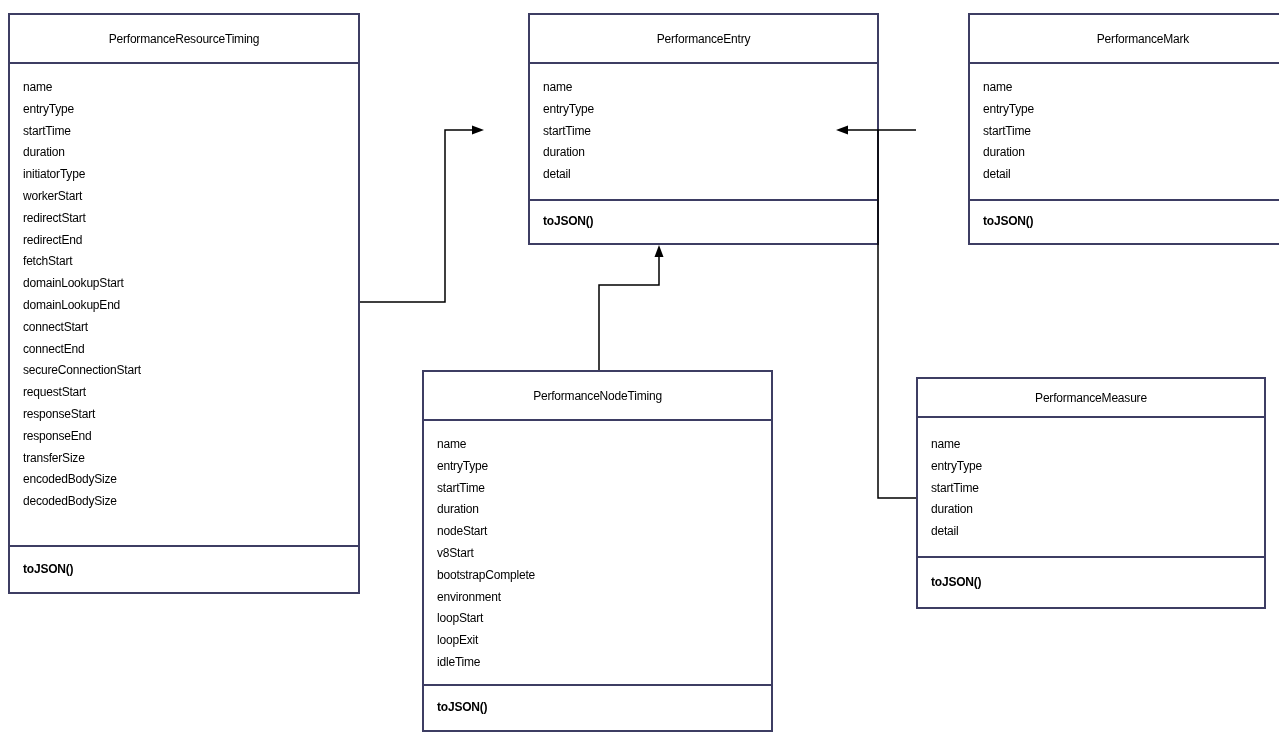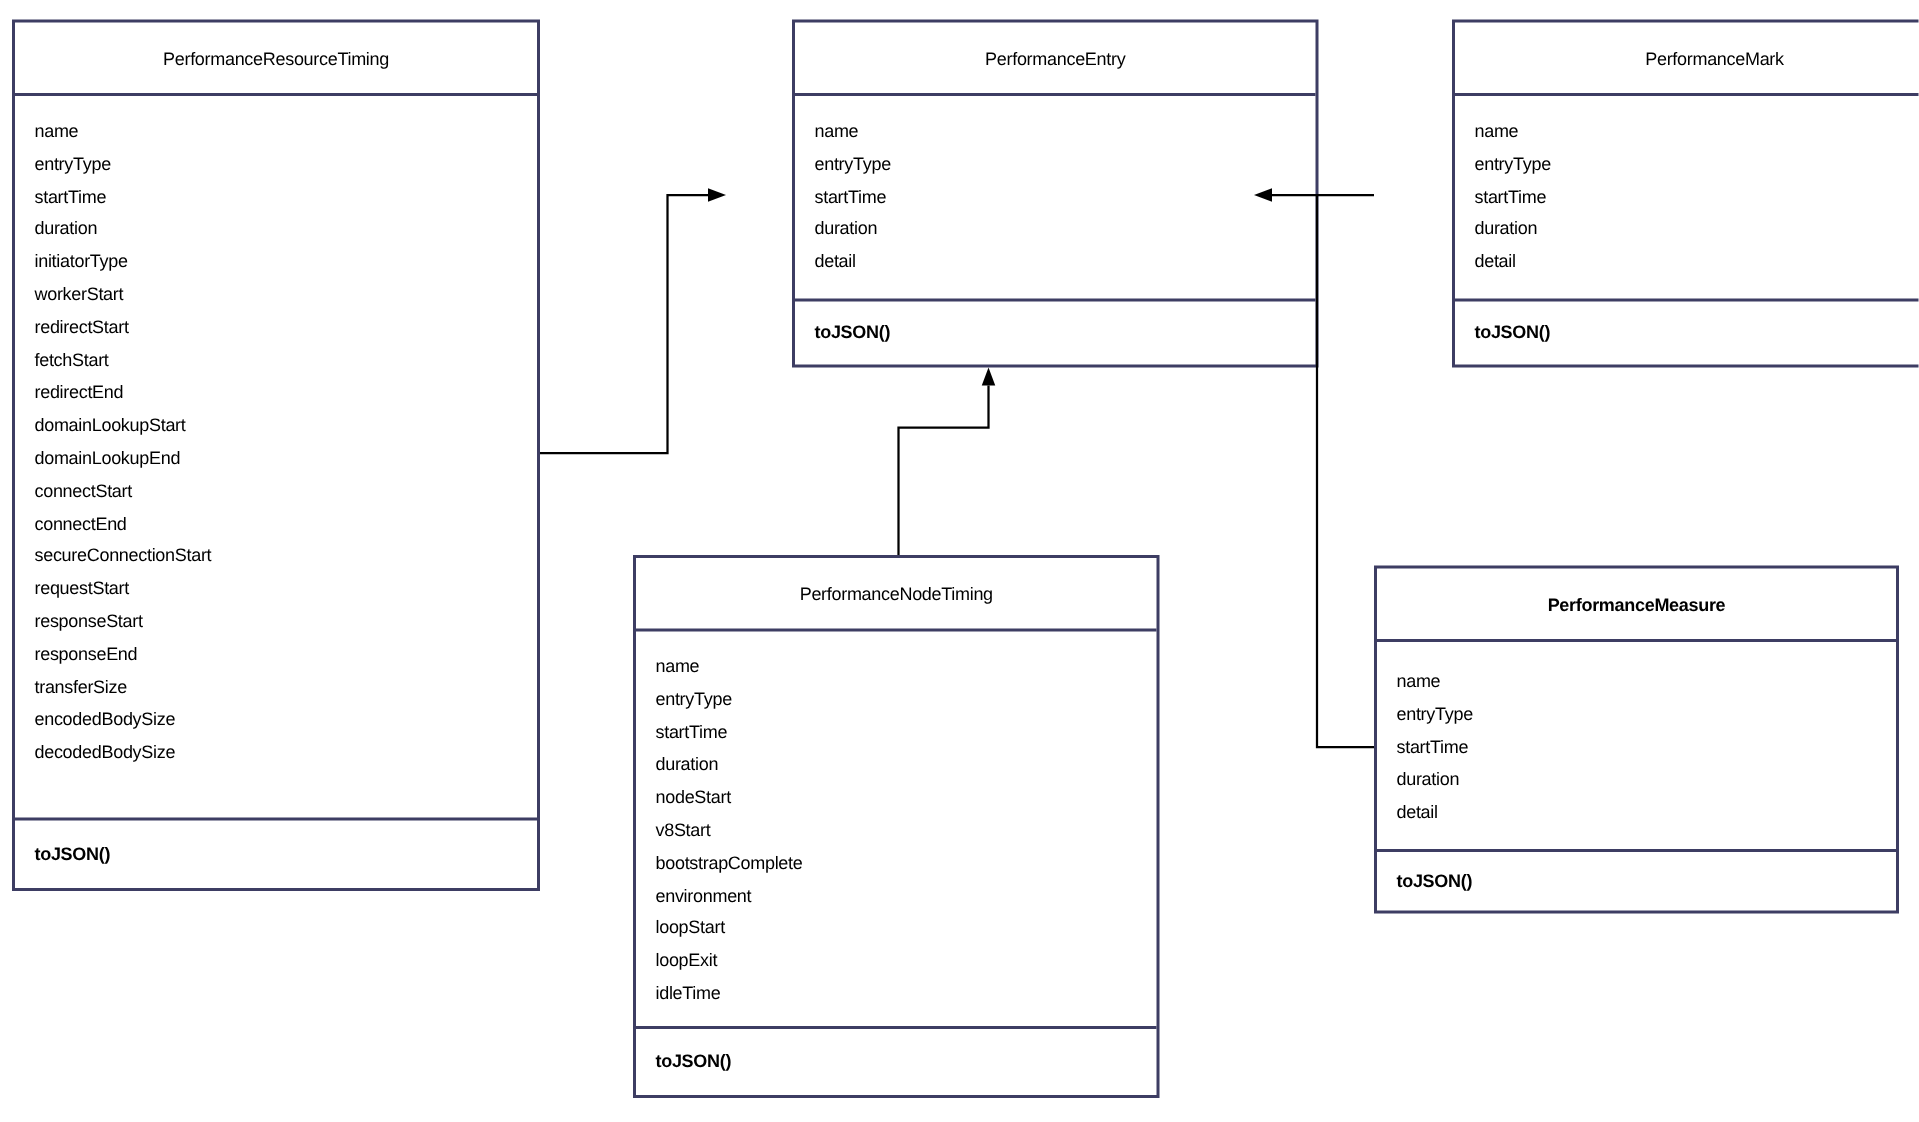--- a/index.html
+++ b/index.html
@@ -100,22 +100,22 @@
   <div class="uml-class" style="left:8px; top:13px; width:352px; height:581px;">
     <div class="uml-title" style="height:49px;">PerformanceResourceTiming</div>
     <div class="uml-attrs" style="height:483px;">
         <div class="uml-row">name</div>
         <div class="uml-row">entryType</div>
         <div class="uml-row">startTime</div>
         <div class="uml-row">duration</div>
         <div class="uml-row">initiatorType</div>
         <div class="uml-row">workerStart</div>
         <div class="uml-row">redirectStart</div>
+        <div class="uml-row">redirectEnd</div>
         <div class="uml-row">fetchStart</div>
-        <div class="uml-row">redirectEnd</div>
         <div class="uml-row">domainLookupStart</div>
         <div class="uml-row">domainLookupEnd</div>
         <div class="uml-row">connectStart</div>
         <div class="uml-row">connectEnd</div>
         <div class="uml-row">secureConnectionStart</div>
         <div class="uml-row">requestStart</div>
         <div class="uml-row">responseStart</div>
         <div class="uml-row">responseEnd</div>
         <div class="uml-row">transferSize</div>
         <div class="uml-row">encodedBodySize</div>
@@ -168,21 +168,21 @@
         <div class="uml-row">loopStart</div>
         <div class="uml-row">loopExit</div>
         <div class="uml-row">idleTime</div>
       </div>
     <div class="uml-methods">
         <div class="uml-row">toJSON()</div>
       </div>
   </div>
 
   <div class="uml-class" style="left:916px; top:377px; width:350px; height:232px;">
-    <div class="uml-title" style="height:49px;font-weight:bold;">PerformanceMeasure</div>
+    <div class="uml-title" style="height:39px;">PerformanceMeasure</div>
     <div class="uml-attrs" style="height:140px; padding-top:16px;">
         <div class="uml-row">name</div>
         <div class="uml-row">entryType</div>
         <div class="uml-row">startTime</div>
         <div class="uml-row">duration</div>
         <div class="uml-row">detail</div>
       </div>
     <div class="uml-methods">
         <div class="uml-row">toJSON()</div>
       </div>

